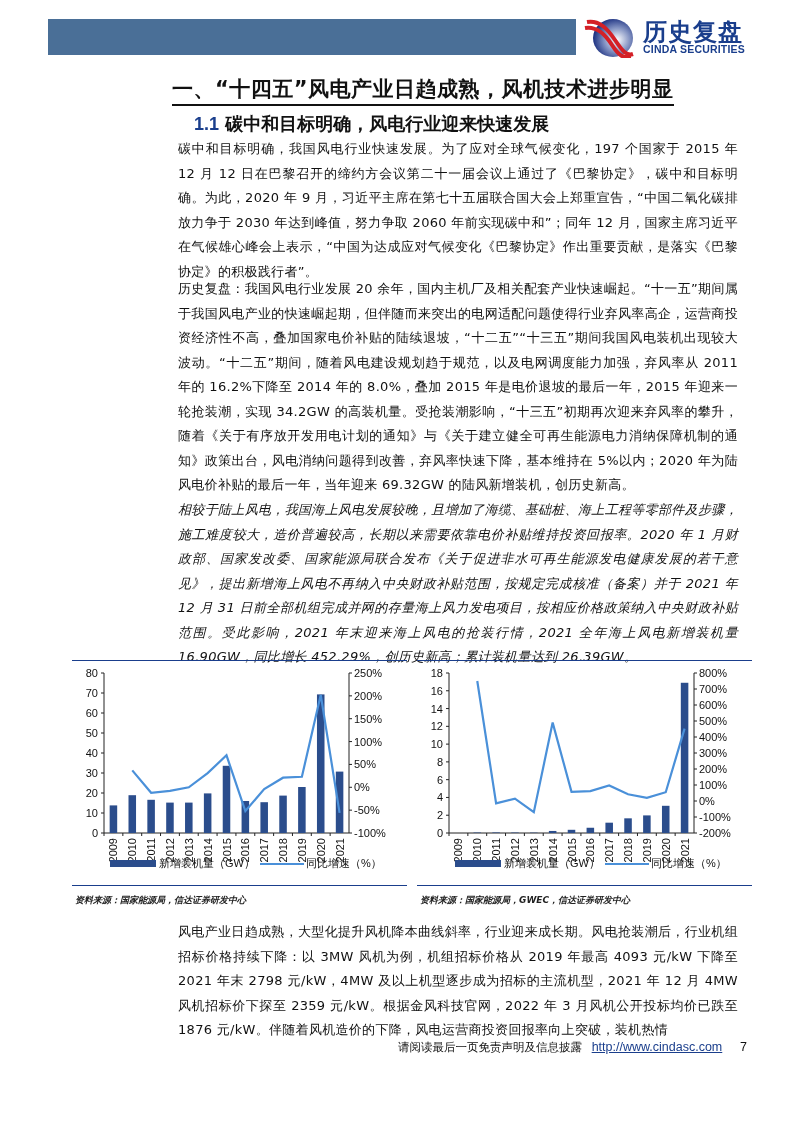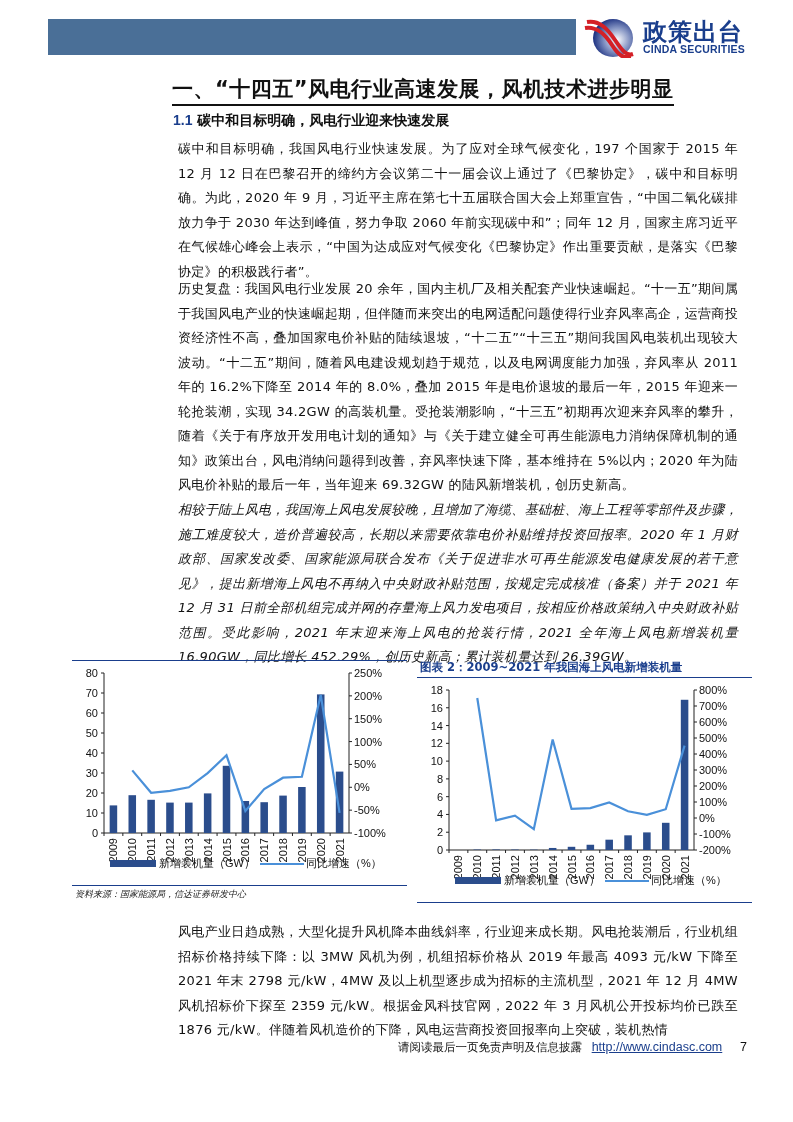--- a/index.html
+++ b/index.html
@@ -6,29 +6,29 @@
   body { width:793px; height:1122px; position:relative; overflow:hidden;
          font-family:"DejaVu Sans","Liberation Sans",sans-serif; color:#111; }
   .hdr-bar { position:absolute; left:48px; top:19px; width:528px; height:36px; background:#4a6f97; }
   .logo { position:absolute; left:583px; top:16px; width:200px; height:42px; }
   .logo-zh { position:absolute; left:60px; top:0px; font-size:24px; font-weight:bold; color:#1a3e8c;
              letter-spacing:1px; font-family:"DejaVu Sans",sans-serif; }
   .logo-en { position:absolute; left:60px; top:27px; font-size:10.5px; font-weight:bold; color:#1a3e8c;
              font-family:"Liberation Sans",sans-serif; letter-spacing:0.2px; }
   .h1 { position:absolute; left:172px; top:75px; font-size:21px; font-weight:bold; color:#111;
         border-bottom:2px solid #111; padding-bottom:1px; white-space:nowrap; letter-spacing:0.5px;}
-  .h2 { position:absolute; left:173px; top:112px; font-size:14px; font-weight:bold; color:#111; white-space:nowrap;}
+  .h2 { position:absolute; left:194px; top:112px; font-size:18px; font-weight:bold; color:#111; white-space:nowrap;}
   .h2 .num { color:#1a3e8c; font-family:"Liberation Sans",sans-serif; }
   .para { position:absolute; left:178px; width:560px; font-size:13px; line-height:24.5px;
           text-align:justify; letter-spacing:0.3px; }
   .para b { font-weight:normal; }
   .chart-box { position:absolute; top:660px; width:335px; }
   .chart-title { font-size:11.5px; font-weight:bold; color:#1a3e8c; padding-left:3px; height:17px; white-space:nowrap;}
   .chart-rule { border-top:1.5px solid #1a3e8c; }
-  .chart-src { font-size:9px; font-style:italic; color:#222; padding-left:3px; margin-top:2px; white-space:nowrap;}
+  .chart-src { font-size:9px; font-style:italic; color:#222; padding-left:3px; margin-top:8px; white-space:nowrap;font-weight:bold;}
   .footer { position:absolute; left:398px; top:1040px; font-size:11.5px; white-space:nowrap; }
   .footer a { color:#1a3e8c; text-decoration:underline; font-family:"Liberation Sans",sans-serif; font-size:12.5px; margin-left:6px;}
   .footer .pg { margin-left:14px; font-family:"Liberation Sans",sans-serif; font-size:12.5px;}
   svg text { font-family:"Liberation Sans",sans-serif; }
 </style>
 </head>
 <body>
 
 <div class="hdr-bar"></div>
 <div class="logo">
@@ -37,25 +37,25 @@
       <radialGradient id="lg" cx="60%" cy="55%" r="60%">
         <stop offset="0%" stop-color="#ffffff"></stop>
         <stop offset="55%" stop-color="#7f8fc0"></stop>
         <stop offset="100%" stop-color="#1a2f80"></stop>
       </radialGradient>
     </defs>
     <ellipse cx="30" cy="22" rx="20" ry="19" fill="url(#lg)"></ellipse>
     <path d="M4 6 C 16 4, 24 12, 32 24 S 44 40, 50 38" stroke="#d42027" stroke-width="4" fill="none"></path>
     <path d="M2 12 C 14 10, 22 18, 29 29 S 40 42, 48 41" stroke="#d42027" stroke-width="4" fill="none"></path>
   </svg>
-  <span class="logo-zh">政策出台</span>
+  <span class="logo-zh">历史复盘</span>
   <span class="logo-en">CINDA SECURITIES</span>
 </div>
 
-<div class="h1">一、“十四五”风电行业高速发展，风机技术进步明显</div>
+<div class="h1">一、“十四五”风电产业日趋成熟，风机技术进步明显</div>
 <div class="h2">
   <span class="num">1.1</span>
   <span>碳中和目标明确，风电行业迎来快速发展</span>
 </div>
 
 <div class="para" style="top:137px;">
   <b>碳中和目标明确，我国风电行业快速发展。</b><span>为了应对全球气候变化，197 个国家于 2015 年 12 月 12 日在巴黎召开的缔约方会议第二十一届会议上通过了《巴黎协定》，碳中和目标明确。为此，2020 年 9 月，习近平主席在第七十五届联合国大会上郑重宣告，“中国二氧化碳排放力争于 2030 年达到峰值，努力争取 2060 年前实现碳中和”；同年 12 月，国家主席习近平在气候雄心峰会上表示，“中国为达成应对气候变化《巴黎协定》作出重要贡献，是落实《巴黎协定》的积极践行者”。</span>
 </div>
 <div class="para" style="top:277px;">
   <b>历史复盘：</b><span>我国风电行业发展 20 余年，国内主机厂及相关配套产业快速崛起。“十一五”期间属于我国风电产业的快速崛起期，但伴随而来突出的电网适配问题使得行业弃风率高企，运营商投资经济性不高，叠加国家电价补贴的陆续退坡，“十二五”“十三五”期间我国风电装机出现较大波动。“十二五”期间，随着风电建设规划趋于规范，以及电网调度能力加强，弃风率从 2011 年的 16.2%下降至 2014 年的 8.0%，叠加 2015 年是电价退坡的最后一年，2015 年迎来一轮抢装潮，实现 34.2GW 的高装机量。受抢装潮影响，“十三五”初期再次迎来弃风率的攀升，随着《关于有序放开发用电计划的通知》与《关于建立健全可再生能源电力消纳保障机制的通知》政策出台，风电消纳问题得到改善，弃风率快速下降，基本维持在 5%以内；2020 年为陆风电价补贴的最后一年，当年迎来 69.32GW 的陆风新增装机，创历史新高。</span>
@@ -147,21 +147,20 @@
       <rect x="38" y="199" width="46" height="7" fill="#2b4d8c"></rect>
       <text x="87" y="206" font-size="11" fill="#111">新增装机量（GW）</text>
       <line x1="188" y1="203" x2="232" y2="203" stroke="#4a90d9" stroke-width="2.2"></line>
       <text x="234" y="206" font-size="11" fill="#111">同比增速（%）</text>
     </svg>
   <div class="chart-rule"></div>
   <div class="chart-src">资料来源：国家能源局，信达证券研发中心</div>
 </div>
 
 <div class="chart-box" style="left:417px;">
-  <div class="chart-title">图表 2：2009~2021 年我国海上风电新增装机量</div>
   <div class="chart-rule"></div>
   <svg id="chart1" width="335" height="220">
       <line x1="32" y1="12" x2="32" y2="172" stroke="#222" stroke-width="1"></line>
       <line x1="277" y1="12" x2="277" y2="172" stroke="#222" stroke-width="1"></line>
       <line x1="32" y1="172" x2="277" y2="172" stroke="#222" stroke-width="1"></line>
       <line x1="29" y1="172" x2="32" y2="172" stroke="#222"></line>
       <text x="26" y="176" font-size="11" text-anchor="end" fill="#111">0</text>
       <line x1="29" y1="154.22222222222223" x2="32" y2="154.22222222222223" stroke="#222"></line>
       <text x="26" y="158.22222222222223" font-size="11" text-anchor="end" fill="#111">2</text>
       <line x1="29" y1="136.44444444444446" x2="32" y2="136.44444444444446" stroke="#222"></line>
@@ -241,20 +240,21 @@
       <rect x="263.8076923076923" y="21.7777777777778" width="7.538461538461539" height="150.2222222222222" fill="#2b4d8c"></rect>
       <line x1="258.1538461538462" y1="172" x2="258.1538461538462" y2="175" stroke="#222"></line>
       <text x="0" y="0" font-size="11" fill="#111" text-anchor="end" transform="translate(271.5769230769231,177) rotate(-90)">2021</text>
       <path d="M 60.269230769230774 20 L 79.11538461538461 142.4 L 97.96153846153847 137.6 L 116.8076923076923 151.2 L 135.65384615384616 61.60000000000001 L 154.5 130.88 L 173.34615384615384 130.07999999999998 L 192.1923076923077 124.48 L 211.03846153846155 133.28 L 229.8846153846154 136.8 L 248.73076923076923 131.2 L 267.5769230769231 67.67999999999999" stroke="#4a90d9" stroke-width="2.2" fill="none"></path>
       <rect x="38" y="199" width="46" height="7" fill="#2b4d8c"></rect>
       <text x="87" y="206" font-size="11" fill="#111">新增装机量（GW）</text>
       <line x1="188" y1="203" x2="232" y2="203" stroke="#4a90d9" stroke-width="2.2"></line>
       <text x="234" y="206" font-size="11" fill="#111">同比增速（%）</text>
     </svg>
   <div class="chart-rule"></div>
+  <div class="chart-src">资料来源：国家能源局，GWEC，信达证券研发中心</div>
 </div>
 
 <div class="para" style="top:920px;">
   <b>风电产业日趋成熟，大型化提升风机降本曲线斜率，行业迎来成长期。</b><span>风电抢装潮后，行业机组招标价格持续下降：以 3MW 风机为例，机组招标价格从 2019 年最高 4093 元/kW 下降至 2021 年末 2798 元/kW，4MW 及以上机型逐步成为招标的主流机型，2021 年 12 月 4MW 风机招标价下探至 2359 元/kW。根据金风科技官网，2022 年 3 月风机公开投标均价已跌至 1876 元/kW。伴随着风机造价的下降，风电运营商投资回报率向上突破，装机热情</span>
 </div>
 
 <div class="footer">
   <span>请阅读最后一页免责声明及信息披露</span>
   <a>http://www.cindasc.com</a>
   <span class="pg">7</span>

